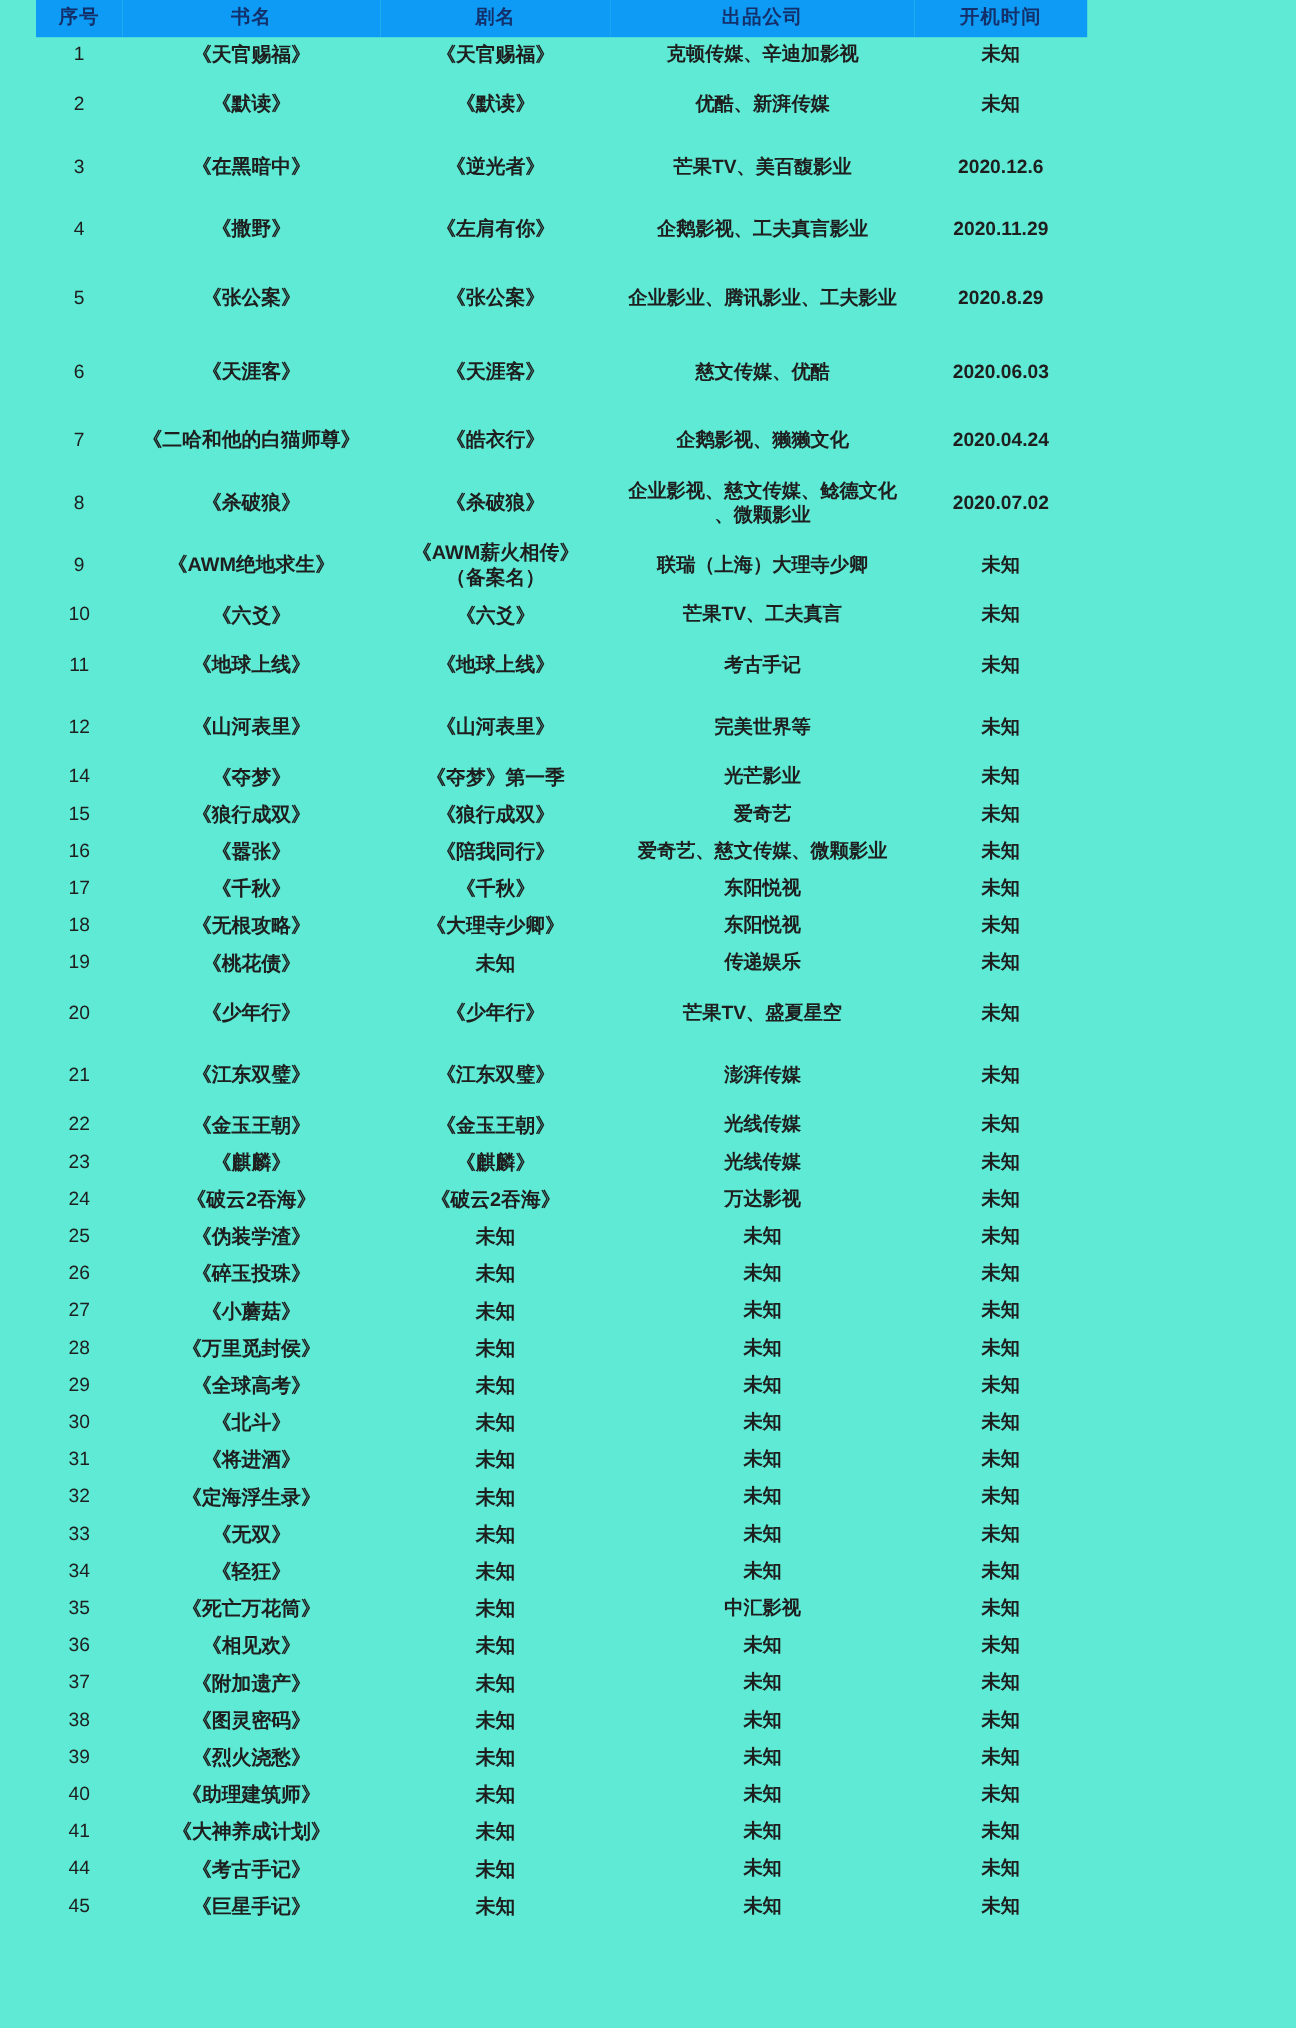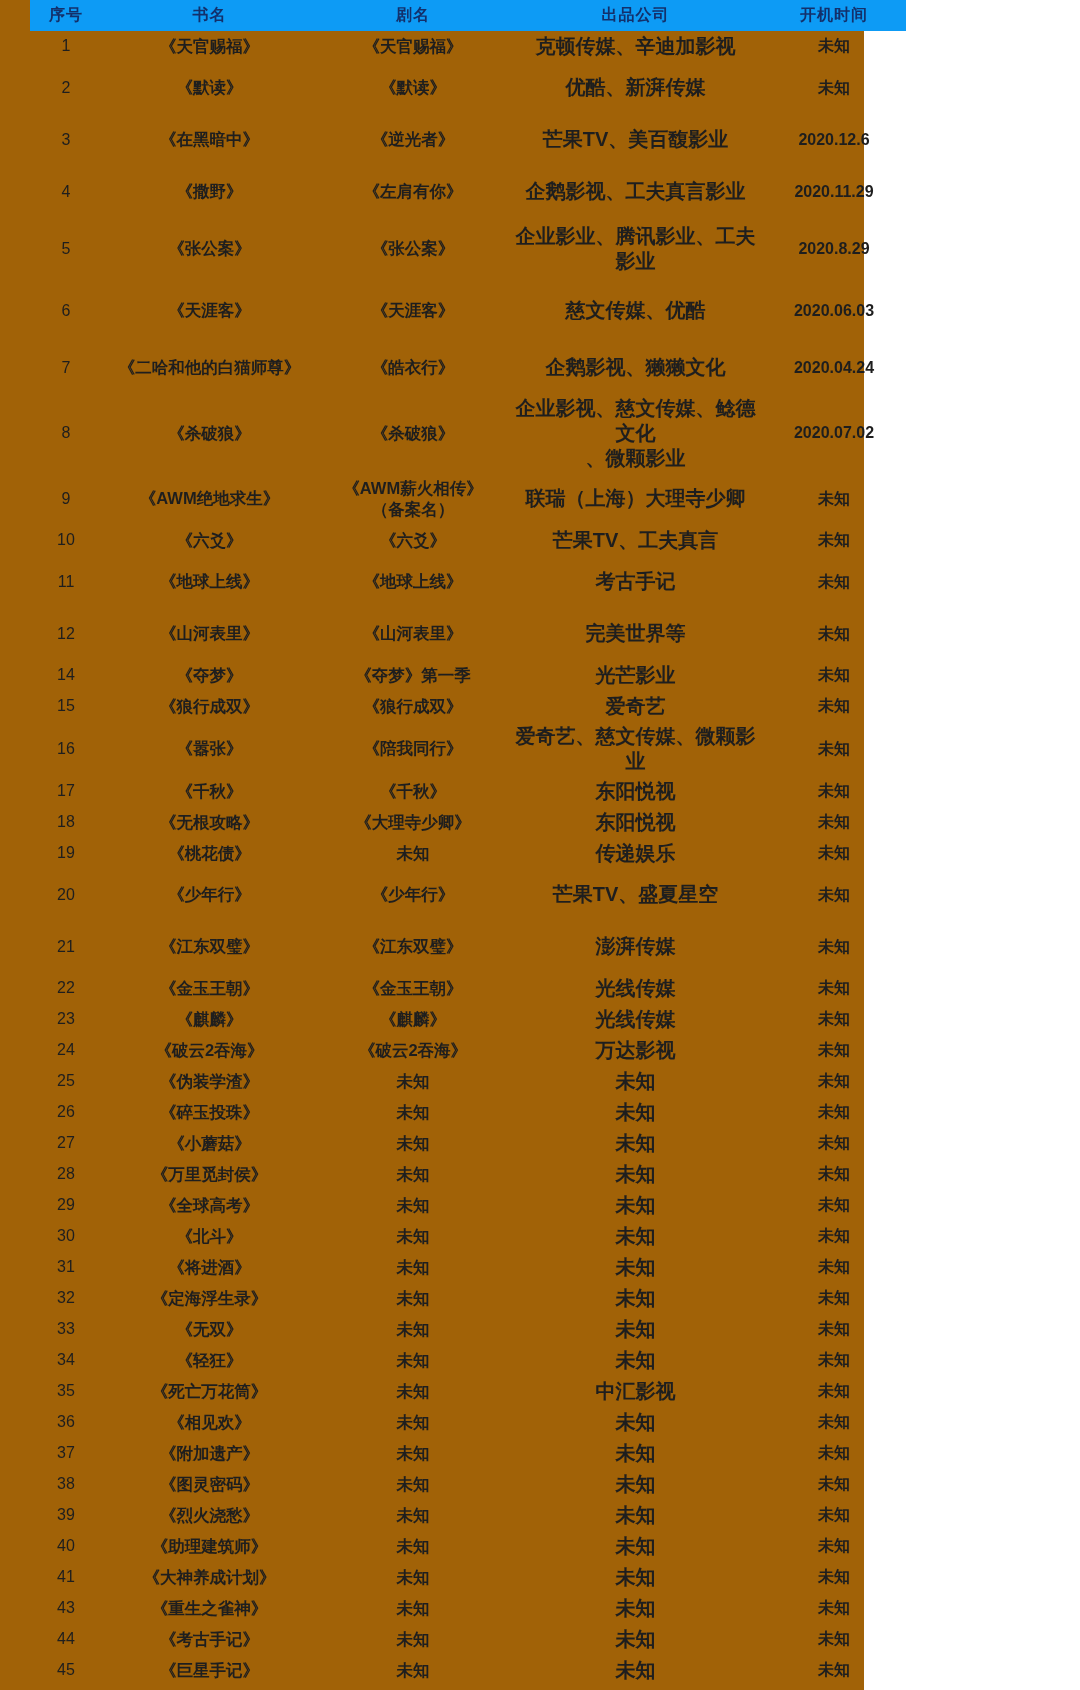--- a/index.html
+++ b/index.html
@@ -10,23 +10,23 @@
   body {
     width: 1080px;
     height: 1690px;
     font-family: "Liberation Sans", "DejaVu Sans", sans-serif;
     color: #1a1a1a;
     overflow: hidden;
   }
 
   #sheet {
     position: relative;
-    width: 864px;
+    width: 1080px;
     height: 1690px;
-    background: #a16207;
+    background: #5eead4;
     box-sizing: border-box;
   }
 
   table.grid {
     border-collapse: collapse;
     table-layout: fixed;
     width: 876px;
     margin: 0 0 0 30px;
   }
 
@@ -61,21 +61,21 @@
     white-space: pre-line;
   }
 
   tbody td.idx {
     font-size: 16px;
     font-weight: normal;
     color: #1e1e1e;
   }
 
   tbody td.company {
-    font-size: 20px;
+    font-size: 16px;
     padding-left: 4px;
     padding-right: 4px;
   }
 
   tbody td.date {
     font-size: 16px;
   }
 
   tbody tr.r-tall td   { height: 48px; }
   tbody tr.r-xtall td  { height: 58px; }
@@ -380,27 +380,20 @@
           <td class="date">未知</td>
         </tr>
         <tr class="r-normal">
           <td class="idx">41</td>
           <td class="book">《大神养成计划》</td>
           <td class="drama">未知</td>
           <td class="company">未知</td>
           <td class="date">未知</td>
         </tr>
         <tr class="r-normal">
-          <td class="idx">43</td>
-          <td class="book">《重生之雀神》</td>
-          <td class="drama">未知</td>
-          <td class="company">未知</td>
-          <td class="date">未知</td>
-        </tr>
-        <tr class="r-normal">
           <td class="idx">44</td>
           <td class="book">《考古手记》</td>
           <td class="drama">未知</td>
           <td class="company">未知</td>
           <td class="date">未知</td>
         </tr>
         <tr class="r-normal">
           <td class="idx">45</td>
           <td class="book">《巨星手记》</td>
           <td class="drama">未知</td>

